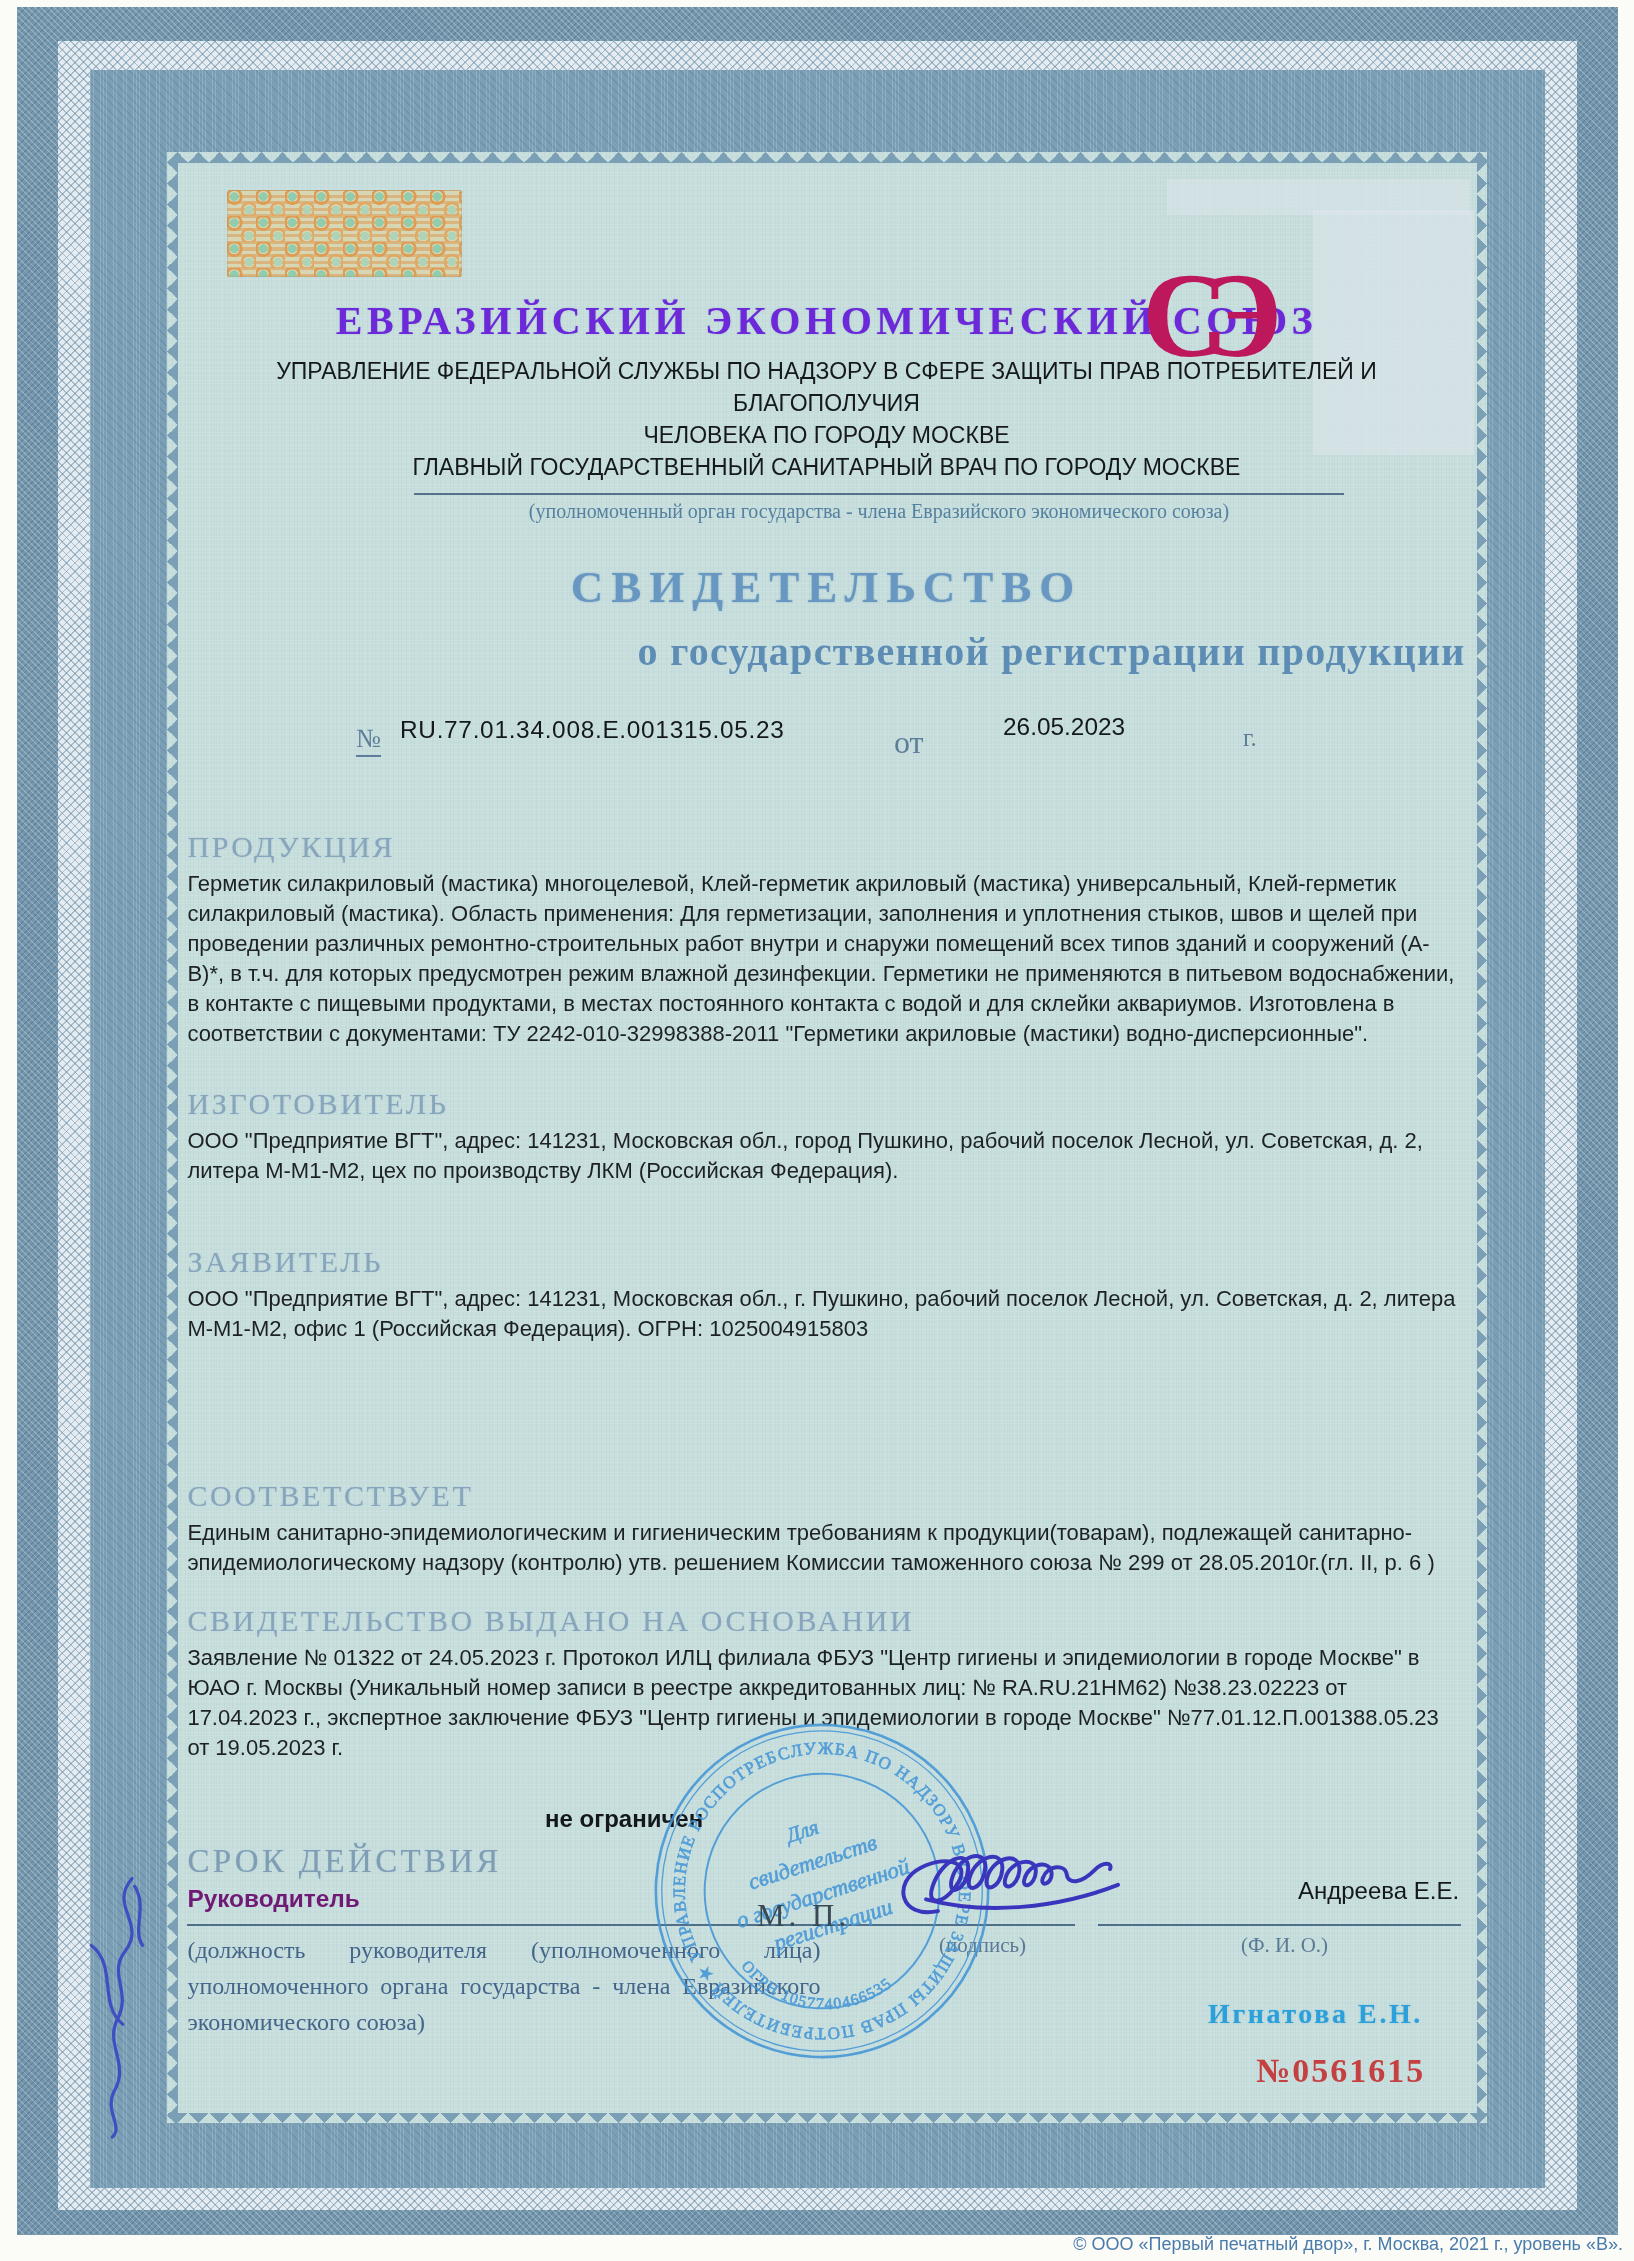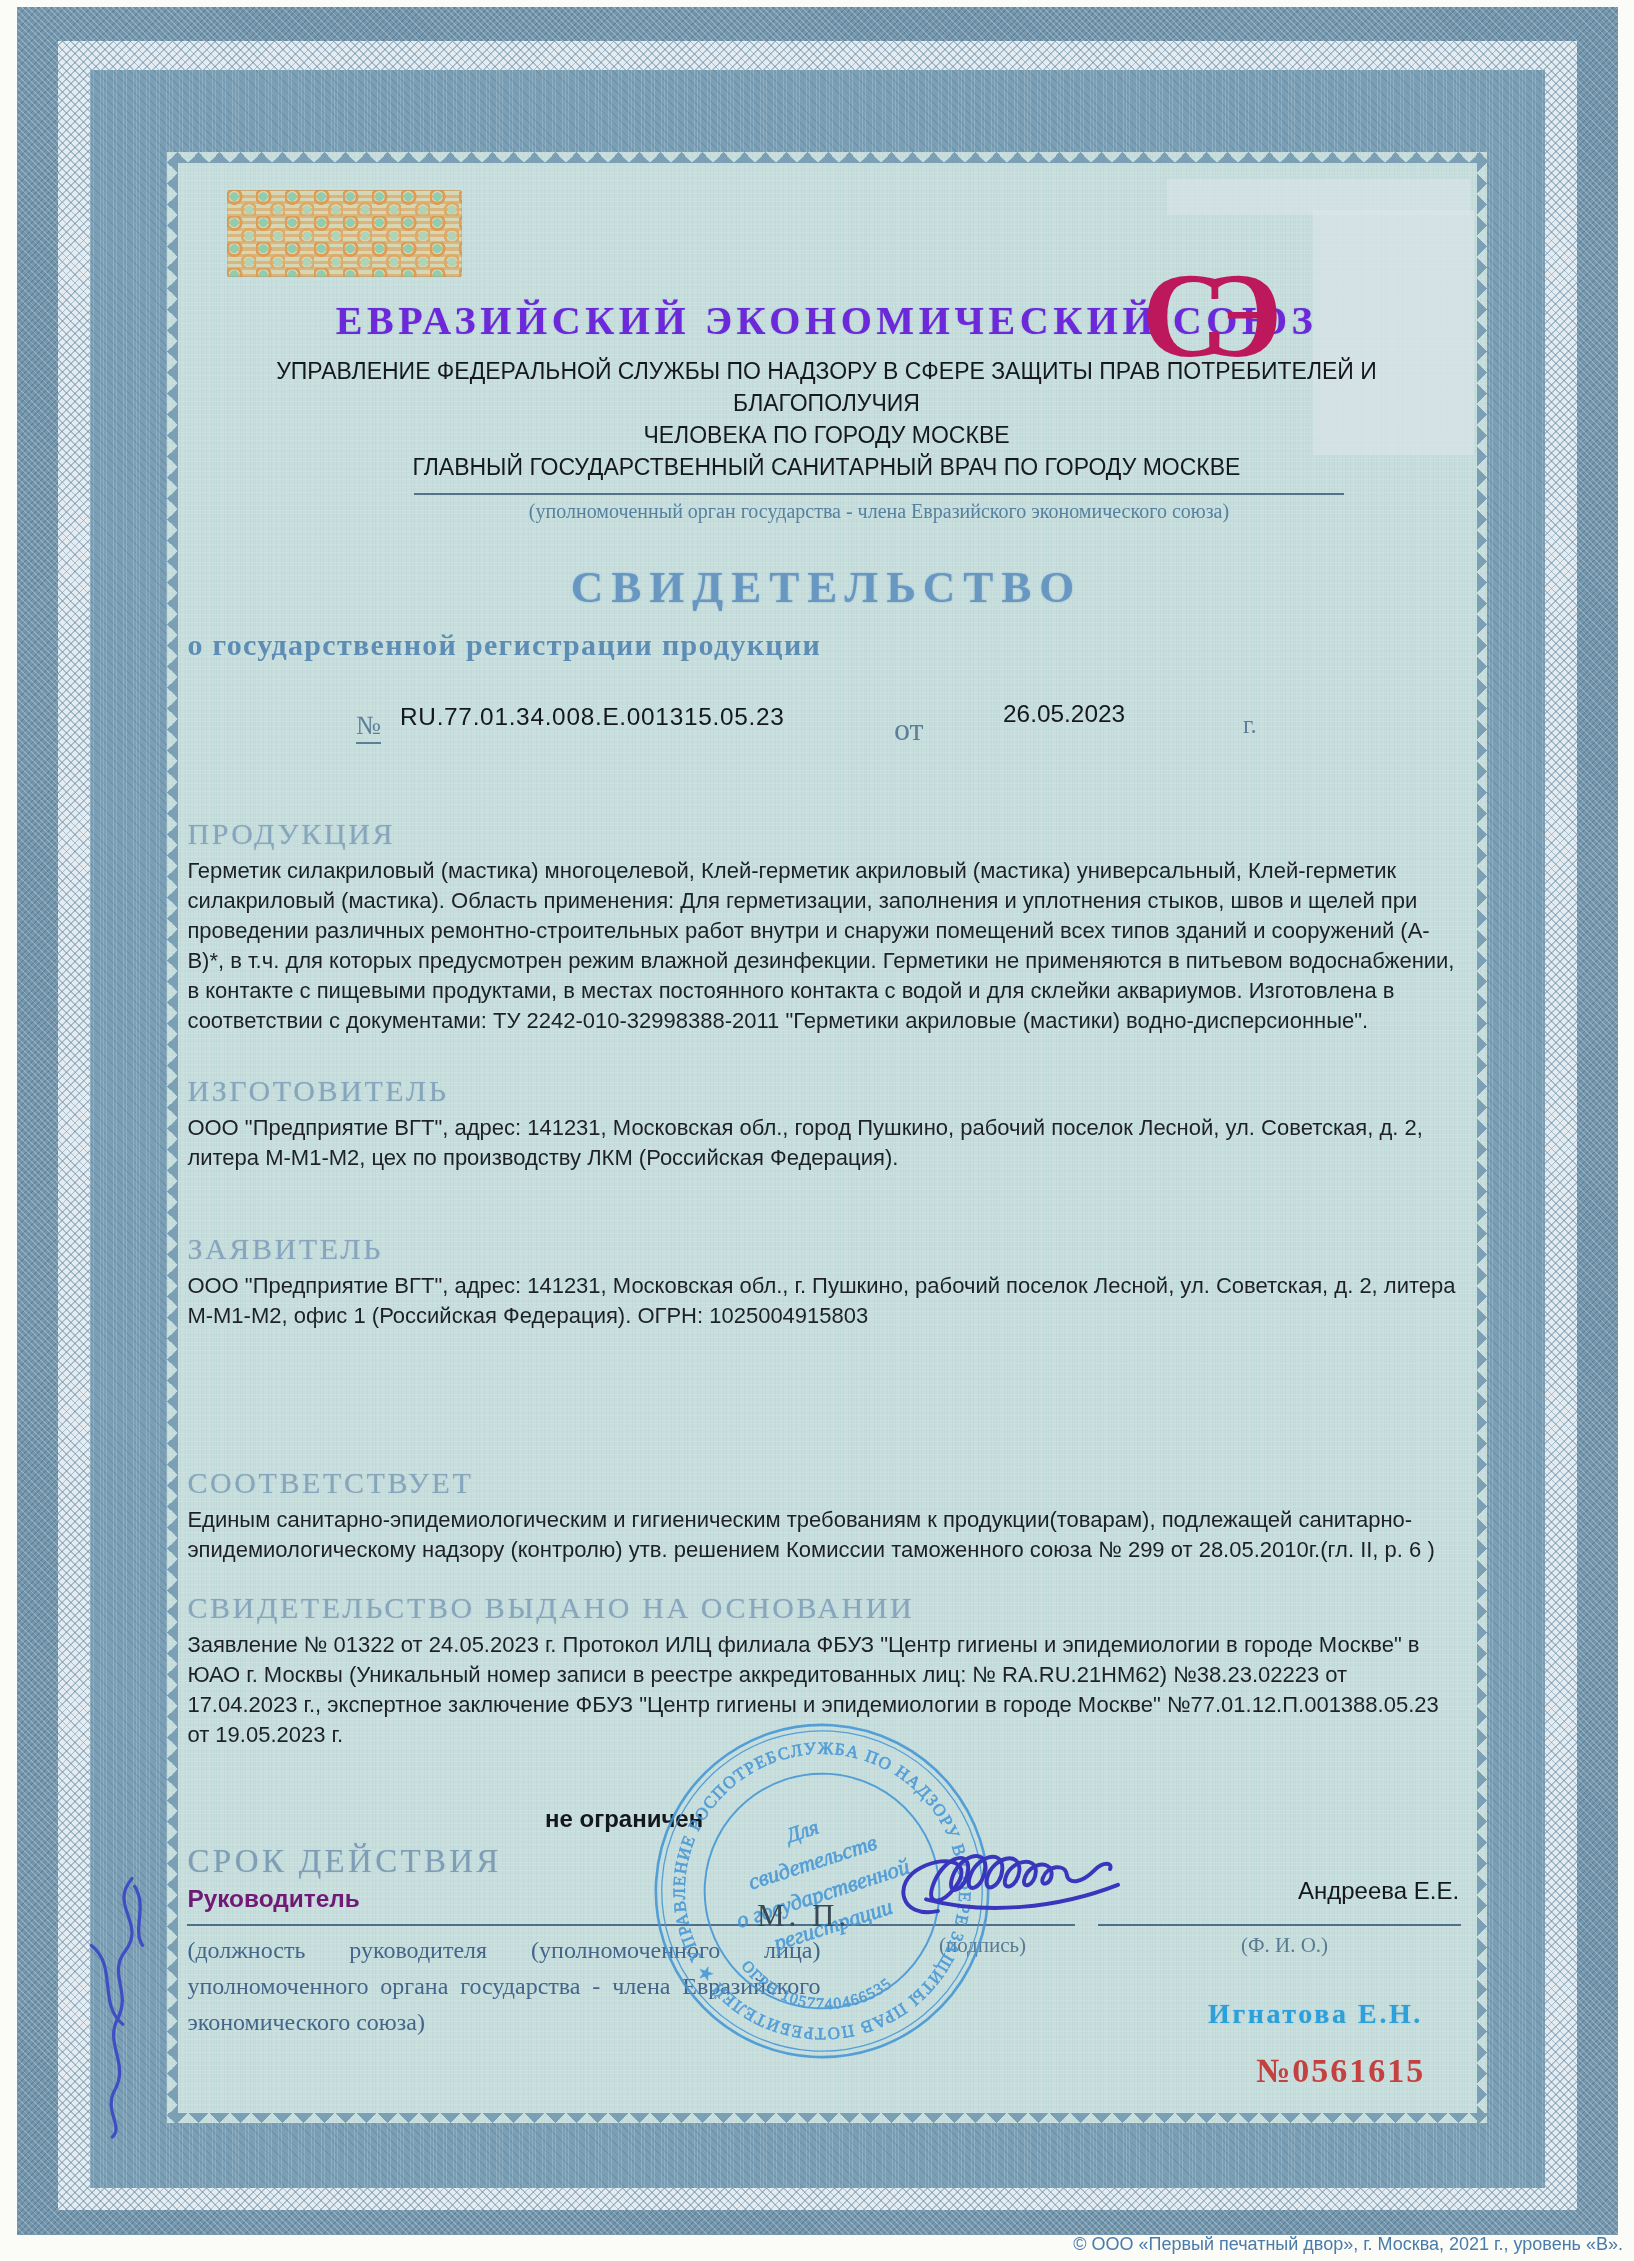--- a/index.html
+++ b/index.html
@@ -50,22 +50,22 @@
     color:#be185d;letter-spacing:-28px;text-align:left;}
   .org-union{margin:146px 20.4px 0 20.4px;text-align:center;font-family:"Liberation Serif",serif;
     font-weight:700;font-size:40px;line-height:46px;letter-spacing:4.6px;color:#6d28d9;
     text-shadow:0 0 1.3px rgba(93,140,180,.5);}
   .org-lines{margin:10.5px 20.4px 0 20.4px;text-align:center;font-size:23px;line-height:32px;color:#15191d;}
   .org-rule-wrap{margin:10.5px 0 0 247px;width:930px;text-align:center;}
   .org-rule{border-top:2px solid #55718a;height:0;}
   .org-caption{margin-top:5.3px;font-family:"Liberation Serif",serif;font-size:20px;color:#55809f;}
   .doc-title{margin:38px 20.4px 0 20.4px;text-align:center;font-family:"Liberation Serif",serif;
     font-weight:700;font-size:45px;letter-spacing:8px;color:#6898c2;text-shadow:0 0 2px rgba(90,140,180,.45);}
-  .doc-subtitle{margin:14.5px 20.4px 0 20.4px;text-align:left;font-family:"Liberation Serif",serif;
-    font-weight:700;font-size:30px;letter-spacing:1.3px;color:#5d8cb4;}
+  .doc-subtitle{margin:14.5px 20.4px 0 20.4px;text-align:right;font-family:"Liberation Serif",serif;
+    font-weight:700;font-size:40px;letter-spacing:1.3px;color:#5d8cb4;}
   .num-row{position:relative;height:53px;margin-top:37px;font-size:24.4px;}
   .num-row .lbl{position:absolute;font-family:"Liberation Serif",serif;color:#5c7e98;}
   #num-label{left:189px;top:12px;font-size:26px;border-bottom:2px solid #5c7e98;padding-bottom:1.3px;}
   #num-value{position:absolute;left:233px;top:4px;letter-spacing:0.7px;color:#14181c;}
   #from-label{left:727px;top:12px;font-size:32px;}
   #date-value{position:absolute;left:836px;top:1.3px;color:#14181c;}
   #year-label{left:1076px;top:12px;font-size:25px;}
   .sec-h{margin:0 20.4px 0 20.4px;font-family:"Liberation Serif",serif;font-size:30px;line-height:37px;
     letter-spacing:2.6px;color:#87a5bc;text-shadow:0 0 1.3px rgba(130,160,185,.4);}
   .sec-p{margin:4px 30px 0 20.4px;font-size:22px;line-height:30px;color:#1d2126;max-width:1269px;

